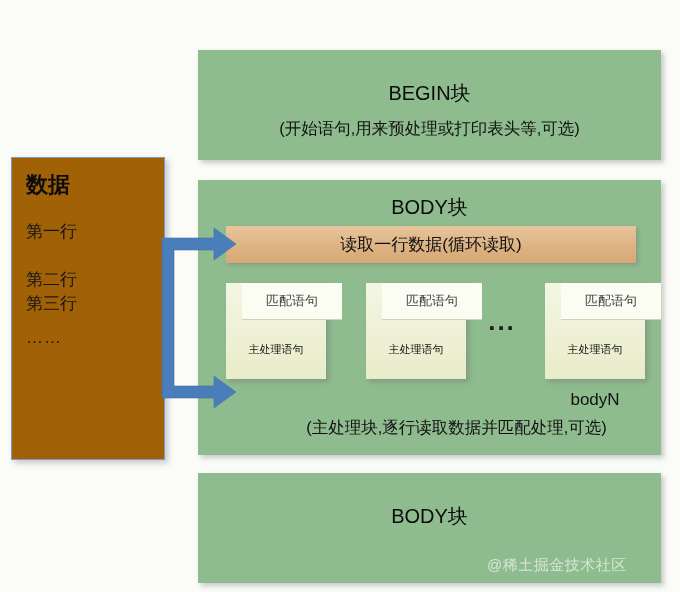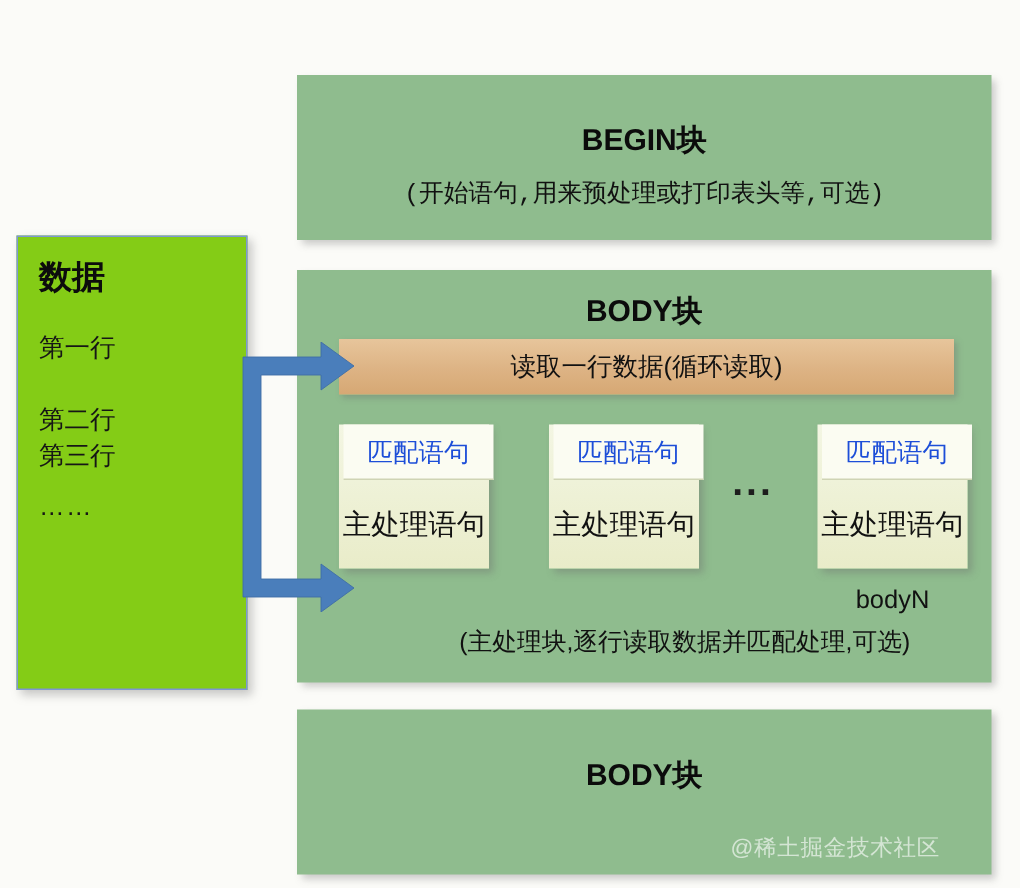--- a/index.html
+++ b/index.html
@@ -41,35 +41,35 @@
     background: #8fbc8e;
     box-shadow: 3px 3px 5px rgba(120,120,120,0.38);
     box-sizing: border-box;
   }
   .block-title {
     position: absolute;
     left: 0;
     width: 100%;
     text-align: center;
     font-size: 20px;
-    font-weight: bold;
+    font-weight: normal;
     color: #0b0b0b;
   }
   .block-caption {
     position: absolute;
     left: 0;
     width: 100%;
     text-align: center;
     font-size: 16.5px;
     color: #111;
   }
 
   #begin-block { left: 198px; top: 50px; width: 463px; height: 110px; }
   #begin-block .block-title   { top: 30px; }
-  #begin-block .block-caption { top: 68px; font-family: Liberation Mono, monospace; }
+  #begin-block .block-caption { top: 68px; }
 
   #body-block  { left: 198px; top: 180px; width: 463px; height: 275px; }
   #body-block .block-title    { top: 14px; }
   #body-block .block-caption  { top: 237px; padding-left: 27px; }
 
   #end-block   { left: 198px; top: 473px; width: 463px; height: 110px; }
   #end-block .block-title     { top: 30px; }
   #end-block .block-caption   { top: 68px; }
 
   
@@ -94,41 +94,41 @@
     position: absolute;
     top: 283px;
     width: 100px;
     height: 96px;
     background: linear-gradient(180deg, #f3f6e3 0%, #e9ecc9 100%);
     box-shadow: 3px 3px 5px rgba(110,110,110,0.42);
     box-sizing: border-box;
   }
   .match-row {
     position: absolute;
-    left: 3px; top: 0;
+    left: 16px; top: 0;
     width: 100%;
     height: 37px;
     background: #fbfcf2;
     border-bottom: 1px solid #cfd4b4;
     display: flex;
     align-items: center;
     justify-content: center;
-    font-size: 17px;
-    color: #1d4ed8;
+    font-size: 13px;
+    color: #404040;
     box-sizing: border-box;
   }
   .action-row {
     position: absolute;
     left: 0; top: 37px;
     width: 100%;
     height: 59px;
     display: flex;
     align-items: center;
     justify-content: center;
-    font-size: 19px;
+    font-size: 11px;
     color: #111;
     box-sizing: border-box;
     text-align: right;
   }
   .card-label {
     position: absolute;
     top: 390px;
     width: 100px;
     text-align: center;
     font-size: 17px;
@@ -154,21 +154,21 @@
     line-height: 10px;
   }
 
   
   #data-box {
     position: absolute;
     left: 11px;
     top: 157px;
     width: 154px;
     height: 303px;
-    background: #84cc16;
+    background: #a16207;
     border: 1px solid #7e97d4;
     box-shadow: 3px 3px 6px rgba(120,120,120,0.40);
     box-sizing: border-box;
   }
   #data-title {
     position: absolute;
     left: 14px;
     top: 12px;
     font-size: 22px;
     font-weight: bold;

